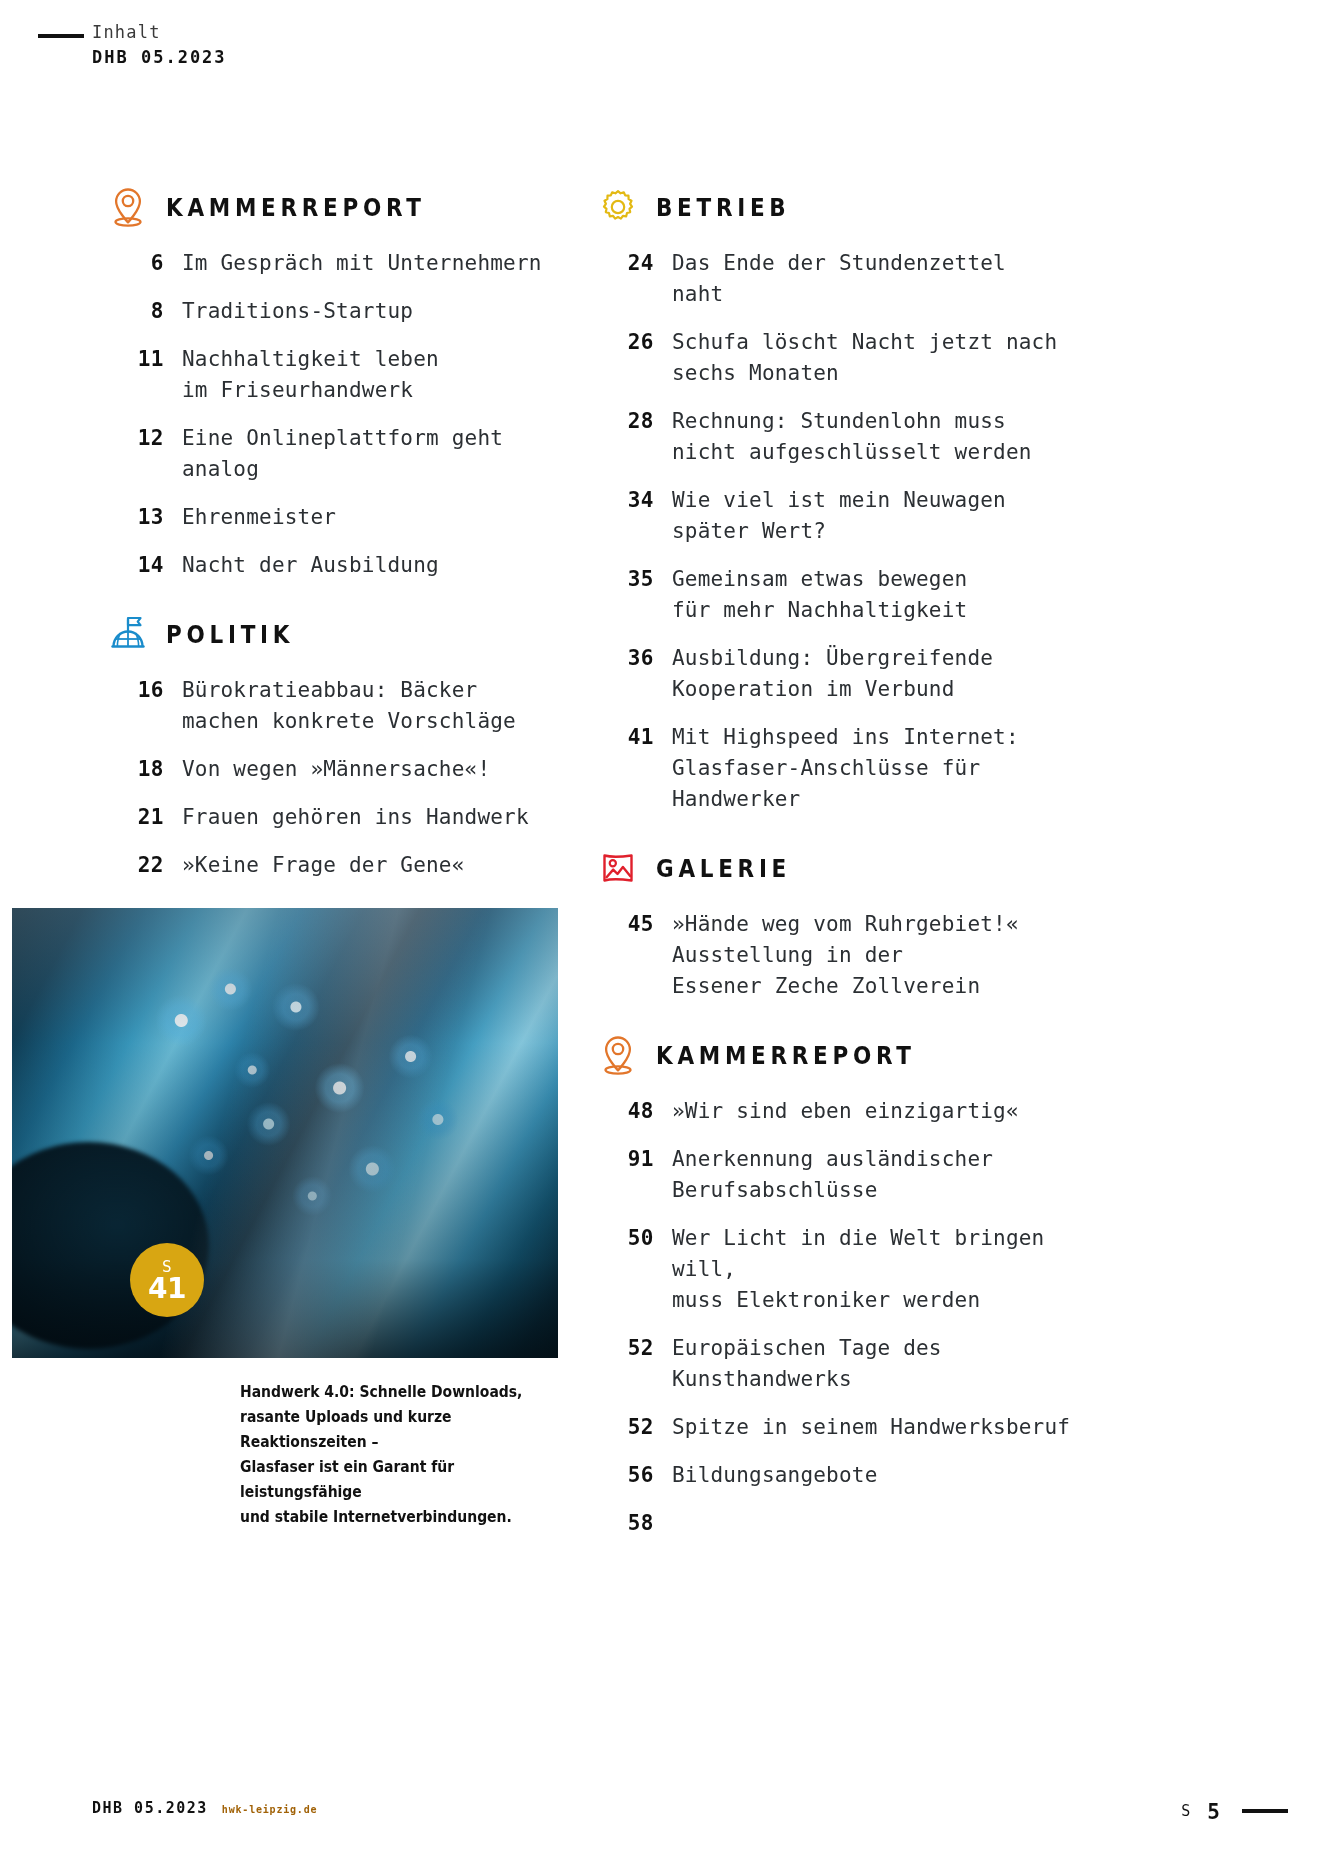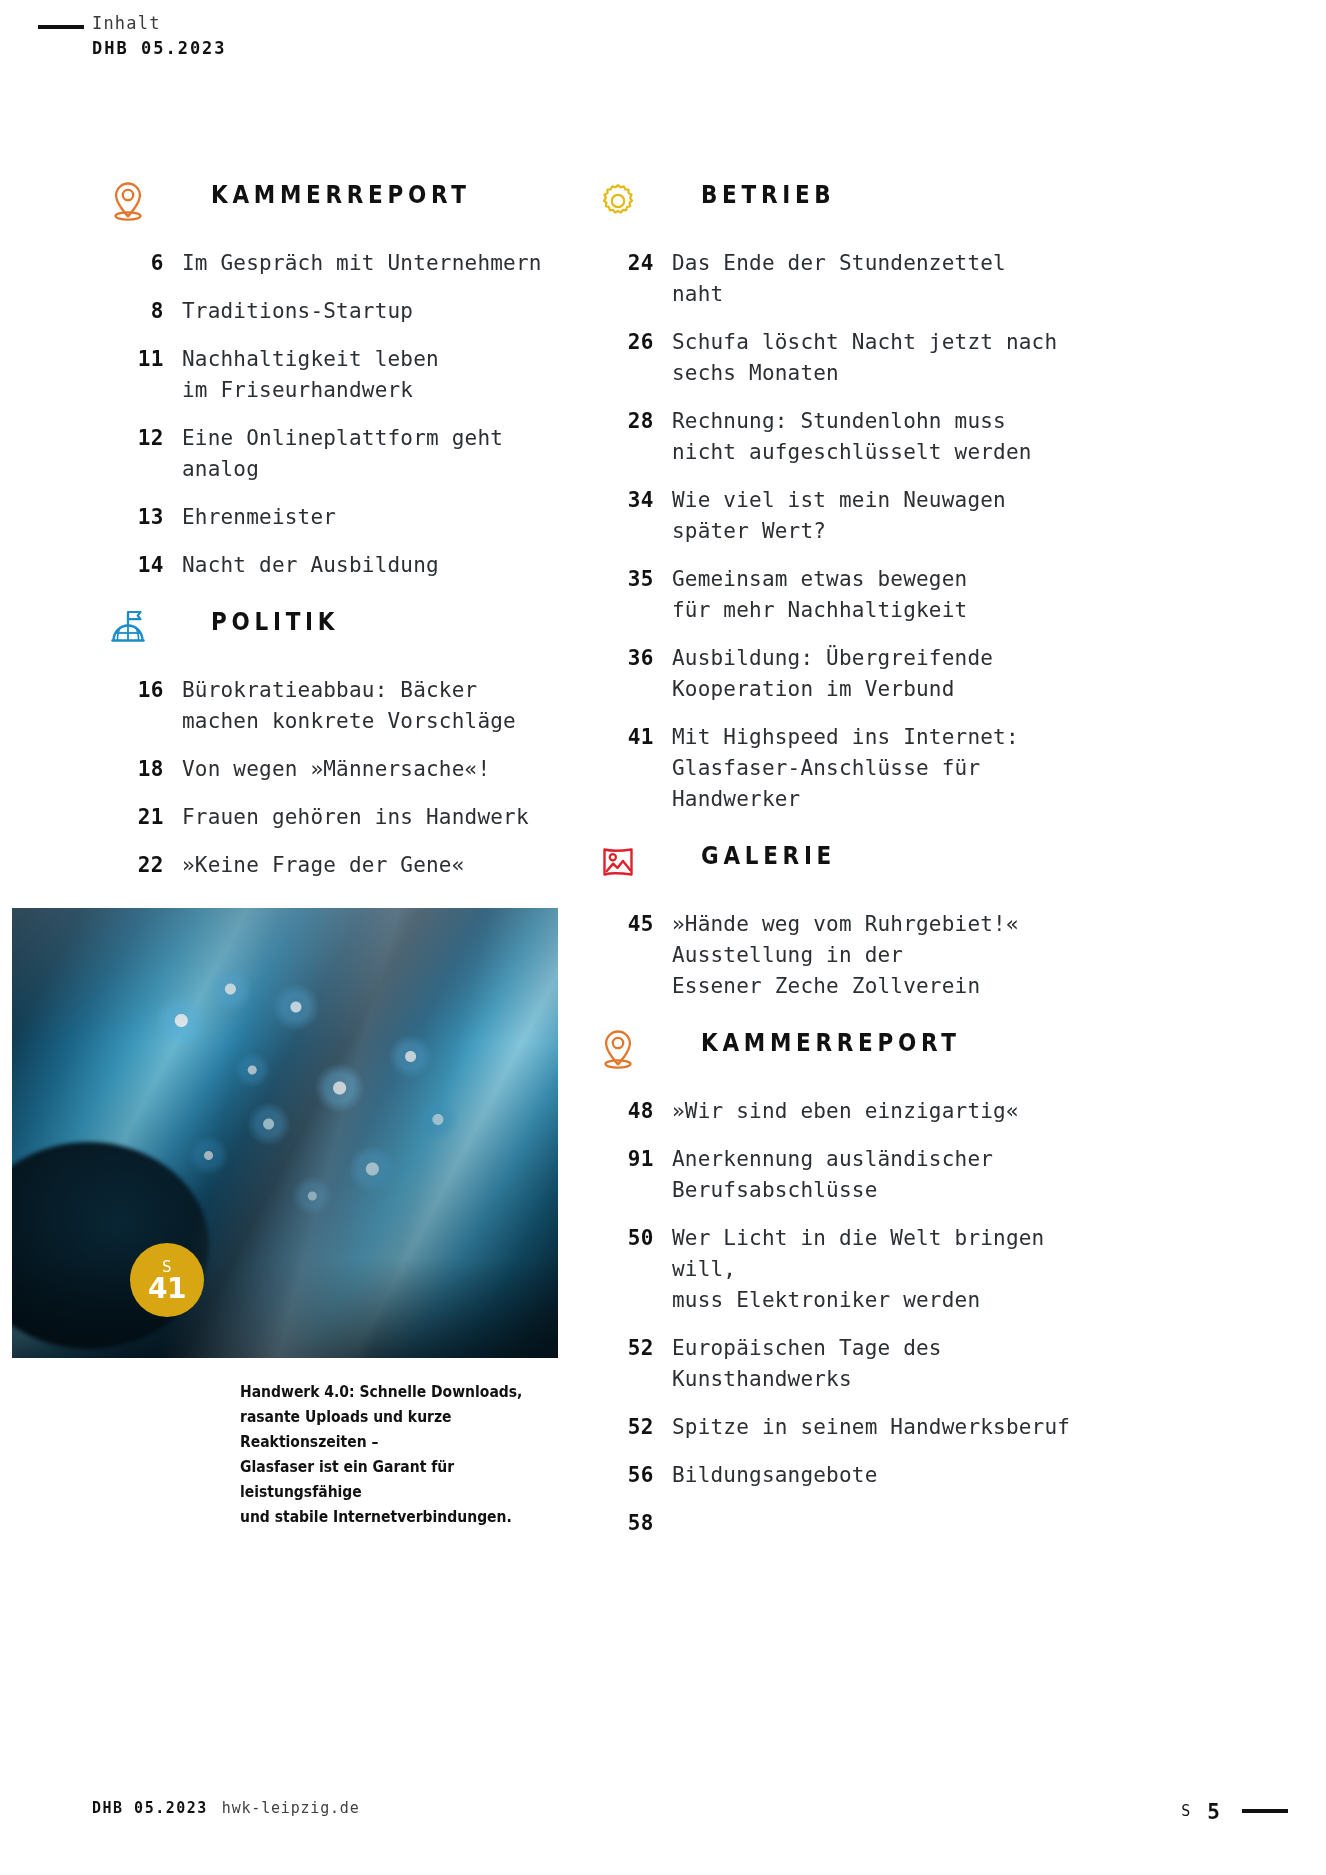--- a/index.html
+++ b/index.html
@@ -13,21 +13,21 @@
   body {
     font-family: "DejaVu Sans Mono", "Liberation Mono", monospace;
     position: relative;
     overflow: hidden;
   }
 
   
   .page-header {
     position: absolute;
     left: 0;
-    top: 11px;
+    top: 20px;
     width: 100%;
     height: 60px;
   }
   .header-rule {
     position: absolute;
     left: 38px;
     top: 14px;
     width: 46px;
     height: 4px;
     background: #111111;
@@ -67,23 +67,23 @@
   }
   .col-left  { left: 108px; width: 470px; }
   .col-right { left: 598px; width: 500px; }
 
   
   .section {
     margin-bottom: 10px;
   }
   .section-head {
     display: flex;
+    align-items: center;
     height: 54px;
     margin-bottom: 14px;
-    gap: 45px;
   }
   .section-icon {
     width: 40px;
     height: 42px;
     flex: 0 0 40px;
     display: flex;
     align-items: center;
     justify-content: center;
     margin-right: 18px;
   }
@@ -246,24 +246,24 @@
   }
   .footer-issue {
     font-family: "DejaVu Sans Mono", "Liberation Mono", monospace;
     font-weight: 700;
     font-size: 15px;
     letter-spacing: 1.5px;
     color: #111111;
   }
   .footer-url {
     font-family: "DejaVu Sans Mono", "Liberation Mono", monospace;
-    font-weight: 400;
-    font-size: 15px;
+    font-weight: 700;
+    font-size: 10px;
     letter-spacing: 0.8px;
-    color: #404040;
+    color: #a16207;
   }
   .footer-right {
     position: absolute;
     right: 38px;
     top: 0;
     display: flex;
     align-items: center;
     gap: 16px;
   }
   .footer-page-label {

